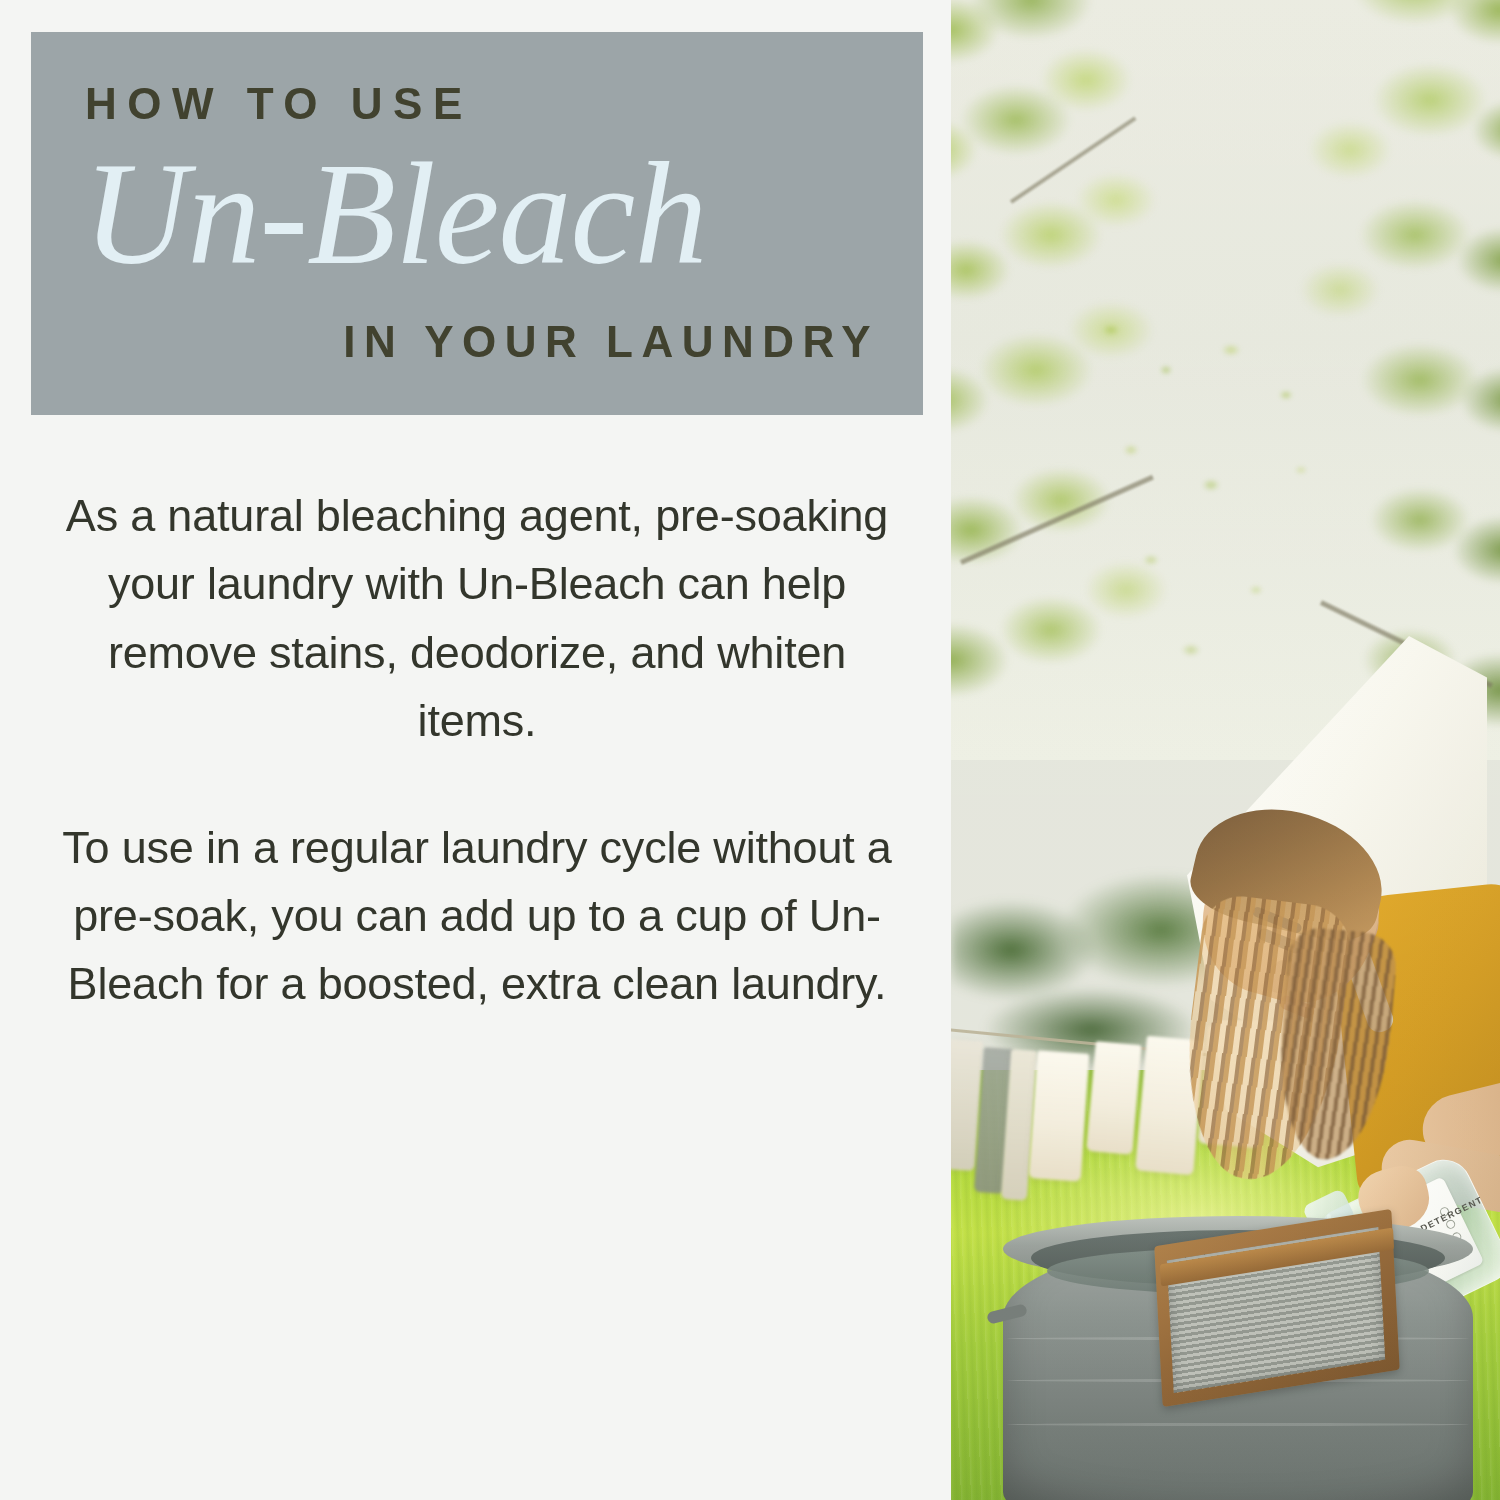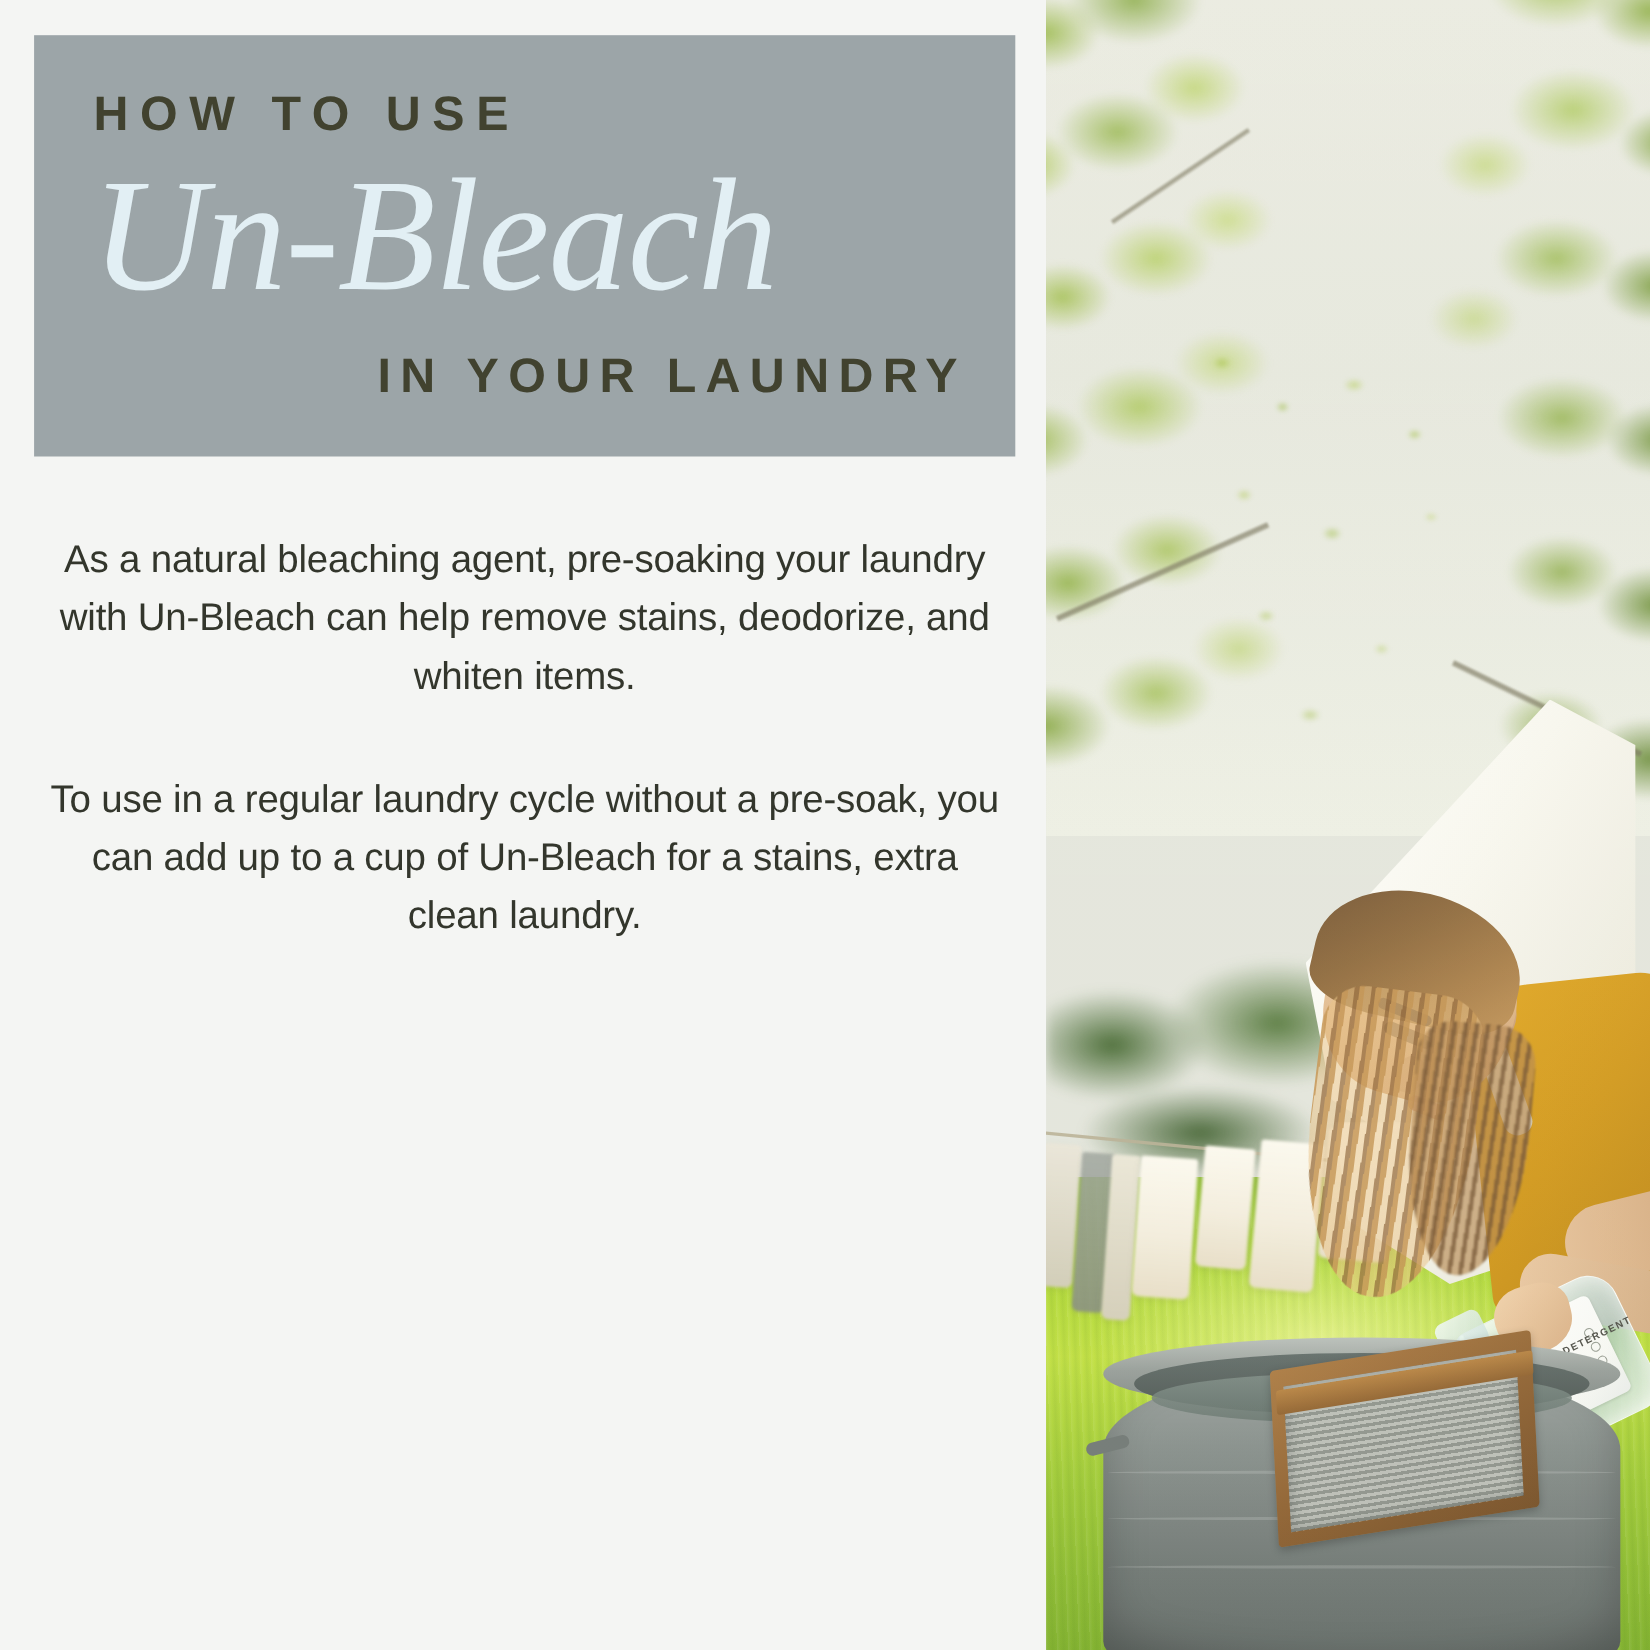--- a/index.html
+++ b/index.html
@@ -70,21 +70,21 @@
 
   
   #body-copy {
     position: absolute;
     left: 44px; top: 482px;
     width: 866px;
     text-align: center;
     color: #33362c;
   }
   .para {
-    font-size: 35px;
+    font-size: 45px;
     line-height: 1.52;
     font-weight: 400;
     letter-spacing: -0.2px;
     margin: 0 0 58px 0;
     color: #33362c;
   }
   .para:last-child { margin-bottom: 0; }
   .para.p2 { margin-bottom: 62px; }
 
   
@@ -435,21 +435,21 @@
     <div id="header-block">
       <div id="kicker">HOW TO USE</div>
 
       <div id="subkicker">IN YOUR LAUNDRY</div>
 
       <div id="script-title">Un-Bleach</div>
     </div>
 
     <div id="body-copy">
       <p class="para p1">As a natural bleaching agent, pre-soaking your laundry with Un-Bleach can help remove stains, deodorize, and whiten items.</p>
-      <p class="para p3">To use in a regular laundry cycle without a pre-soak, you can add up to a cup of Un-Bleach for a stains, extra clean laundry.</p>
+      <p class="para p3">To use in a regular laundry cycle without a pre-soak, you can add up to a cup of Un-Bleach for a boosted, extra clean laundry.</p>
     </div>
 
   </div>
 
   <div id="photo">
 
     <div class="ph" id="sky"></div>
 
     <div class="ph" id="canopy-left"></div>
     <div class="ph" id="canopy-right"></div>

